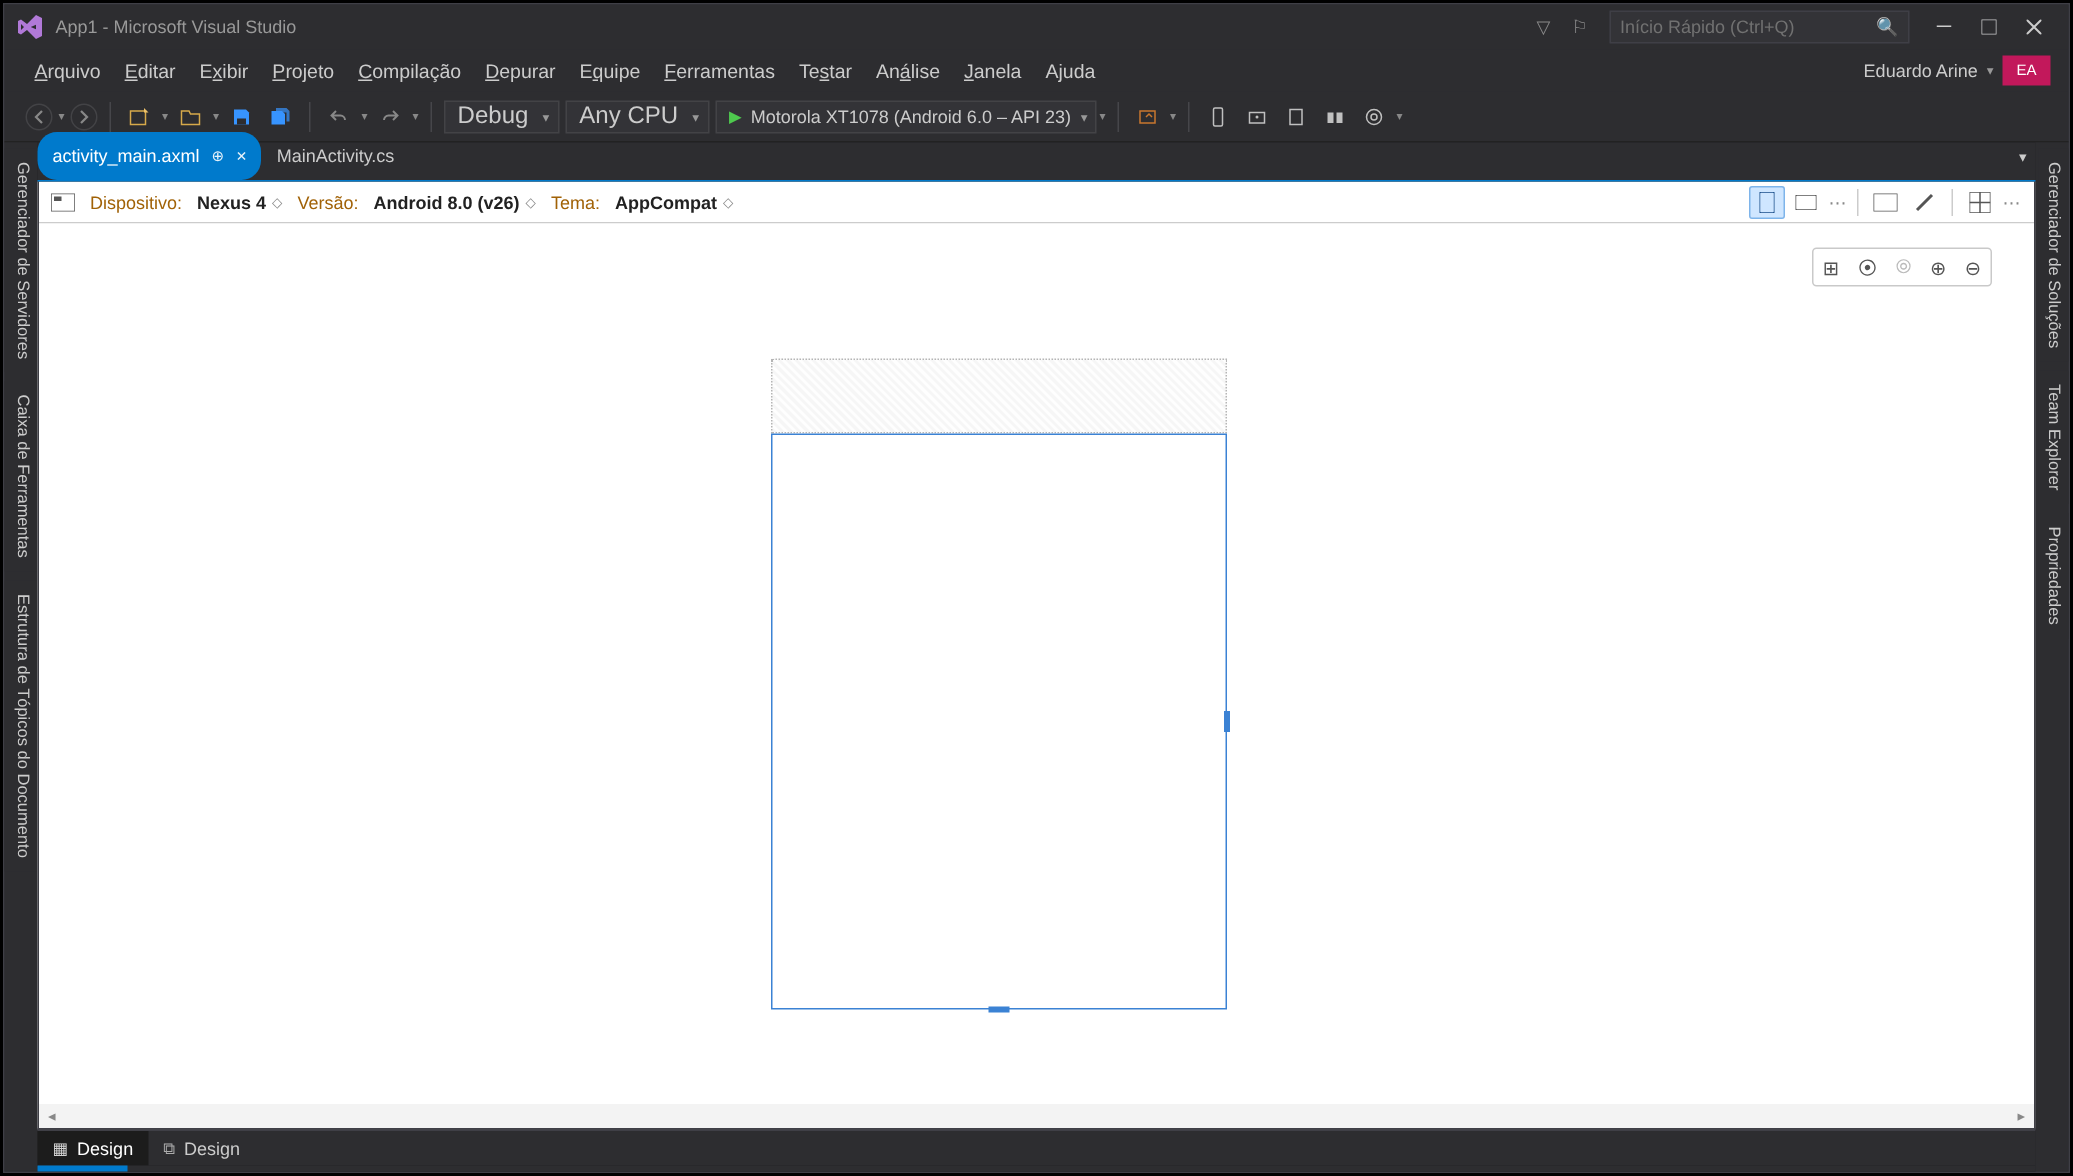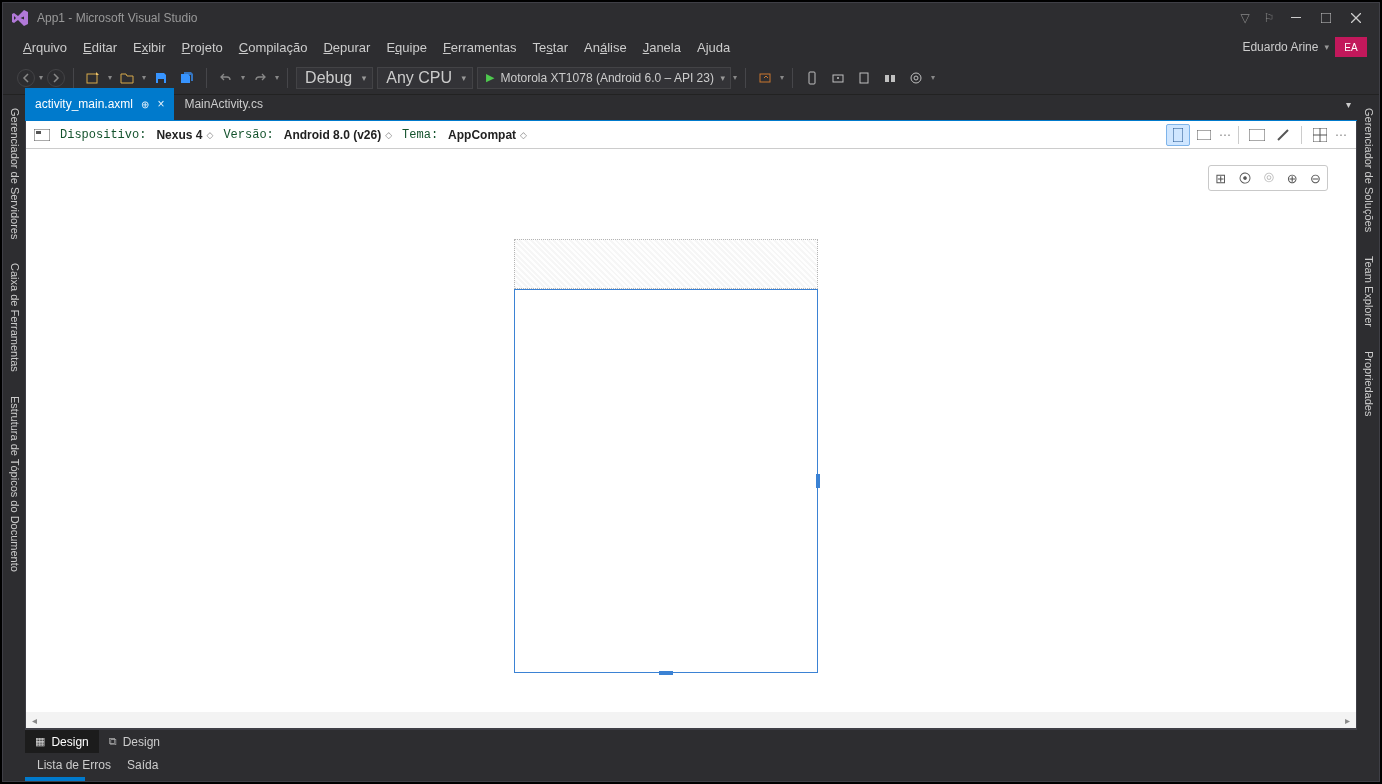--- a/index.html
+++ b/index.html
@@ -34,31 +34,31 @@
 .play-btn::after { content:"▾"; position:absolute; right:5px; color:#999; font-size:9px; }
 
 
 .main { flex:1; display:flex; min-height:0; }
 .side-rail { width:22px; background:#2d2d30; display:flex; flex-direction:column; gap:6px; padding-top:4px; }
 .side-rail.right { align-items:flex-end; }
 .rail-tab { writing-mode:vertical-rl; padding:8px 3px; color:#ccc; background:#2d2d30; font-size:11px; cursor:pointer; white-space:nowrap; border:1px solid transparent; }
 
 .editor-col { flex:1; display:flex; flex-direction:column; min-width:0; background:#1c1c1c; }
 .doc-tabs { height:26px; background:#2d2d30; display:flex; align-items:flex-end; border-bottom:1px solid #007acc; position:relative; }
-.doc-tab { height:26px; padding:16px 10px; display:flex; align-items:center; gap:8px; font-size:12px; cursor:pointer; }
+.doc-tab { height:26px; padding:16px 10px; display:flex; align-items:center; gap:8px; font-size:12px; cursor:pointer;border-radius:13px; }
 .doc-tab.active { background:#007acc; color:#fff; }
 .doc-tab.inactive { color:#ccc; }
 .doc-tab .pin { font-size:10px; opacity:.9; }
 .doc-tab .x { font-size:12px; opacity:.9; }
 .doc-tabs .drop { position:absolute; right:6px; top:4px; color:#ccc; cursor:pointer; font-size:10px; }
 
 
 .designer-wrap { flex:1; background:#fff; color:#000; display:flex; flex-direction:column; min-height:0; border:1px solid #3f3f46; border-top:none; margin:0 0 0 0; }
 .designer-toolbar { height:28px; border-bottom:1px solid #ccc; display:flex; align-items:center; padding:0 8px; gap:10px; font-size:12px; color:#444; background:#fff; }
-.dt-label { color:#14532d;font-family:Liberation Mono, monospace; }
+.dt-label { color:#a16207; }
 .dt-val { color:#222; display:flex; align-items:center; gap:4px; }
 .dt-val .dd { color:#888; font-size:9px; }
 .designer-toolbar .r { margin-left:auto; display:flex; align-items:center; gap:2px; }
 .dt-btn { width:24px; height:22px; display:flex; align-items:center; justify-content:center; cursor:pointer; color:#555; border:1px solid transparent; border-radius:2px; }
 .dt-btn.active { background:#cfe6ff; border-color:#7eb4ea; color:#1a4e8a; }
 .dt-vsep { width:1px; height:18px; background:#ccc; margin:0 4px; }
 
 .canvas { flex:1; position:relative; overflow:auto; background:#fff; }
 .zoom-box { position:absolute; top:16px; right:28px; width:120px; height:26px; border:1px solid #c9c9c9; border-radius:3px; background:#fff; display:flex; align-items:center; justify-content:space-around; color:#555; }
 .zoom-box span { cursor:pointer; font-size:13px; }
@@ -100,20 +100,24 @@
   <div class="title-bar">
     <span class="vs-logo">
       <svg width="18" height="18" viewBox="0 0 18 18">
           <path fill="#b179d8" d="M13 1l4 2v12l-4 2-6-6-4 3-2-1V5l2-1 4 3 6-6zM3 7v4l2-2-2-2zm10 .5L9.5 9 13 10.5v-3z"></path>
         </svg>
     </span>
     <span class="title-text">App1 - Microsoft Visual Studio</span>
     <div class="right">
       <span class="tri">▽</span>
       <span class="tri">⚐</span>
+      <div class="quick-box">
+        <span>Início Rápido (Ctrl+Q)</span>
+        <span class="mag">🔍</span>
+      </div>
       <div class="win-btn">
         <svg width="10" height="10">
             <rect y="4" width="10" height="1" fill="#ccc"></rect>
           </svg>
       </div>
       <div class="win-btn">
         <svg width="10" height="10">
             <rect x="0" y="0" width="10" height="10" fill="none" stroke="#ccc" stroke-width="1"></rect>
             <rect x="2" y="-2" width="10" height="10" fill="none" stroke="#2d2d30" stroke-width="0"></rect>
           </svg>
@@ -352,24 +356,20 @@
         <div class="design-tab active">
           <span class="ico">▦</span>
           <span>Design</span>
         </div>
         <div class="design-tab">
           <span class="ico">⧉</span>
           <span>Design</span>
         </div>
       </div>
 
-      <div class="panel-tabs">
-        <span class="panel-tab">Lista de Erros</span>
-        <span class="panel-tab">Saída</span>
-      </div>
       <div class="panel-strip">
           <div class="ind"></div>
         </div>
     </div>
 
     <div class="side-rail right" id="right-rail">
         <div class="rail-tab">Gerenciador de Soluções</div>
         <div class="rail-tab">Team Explorer</div>
         <div class="rail-tab">Propriedades</div>
       </div>

